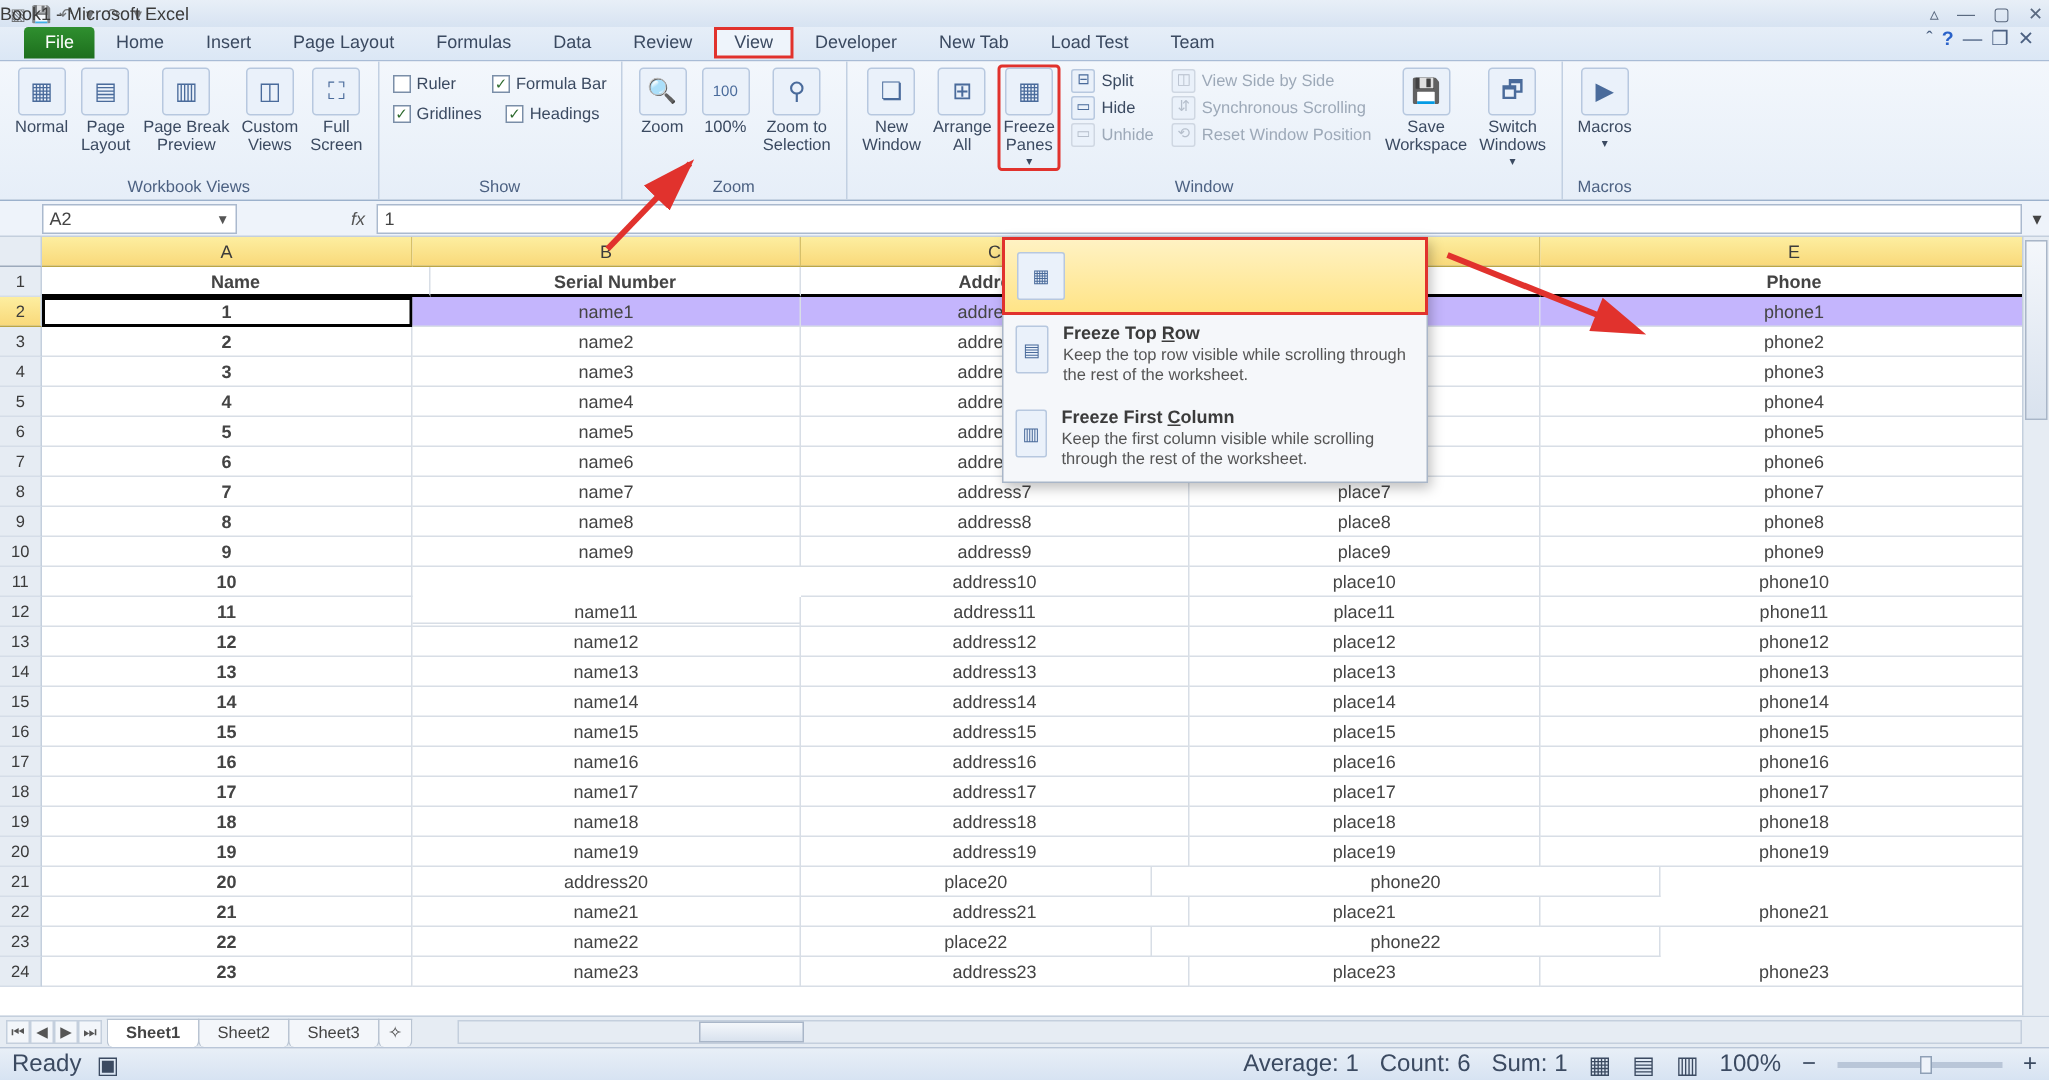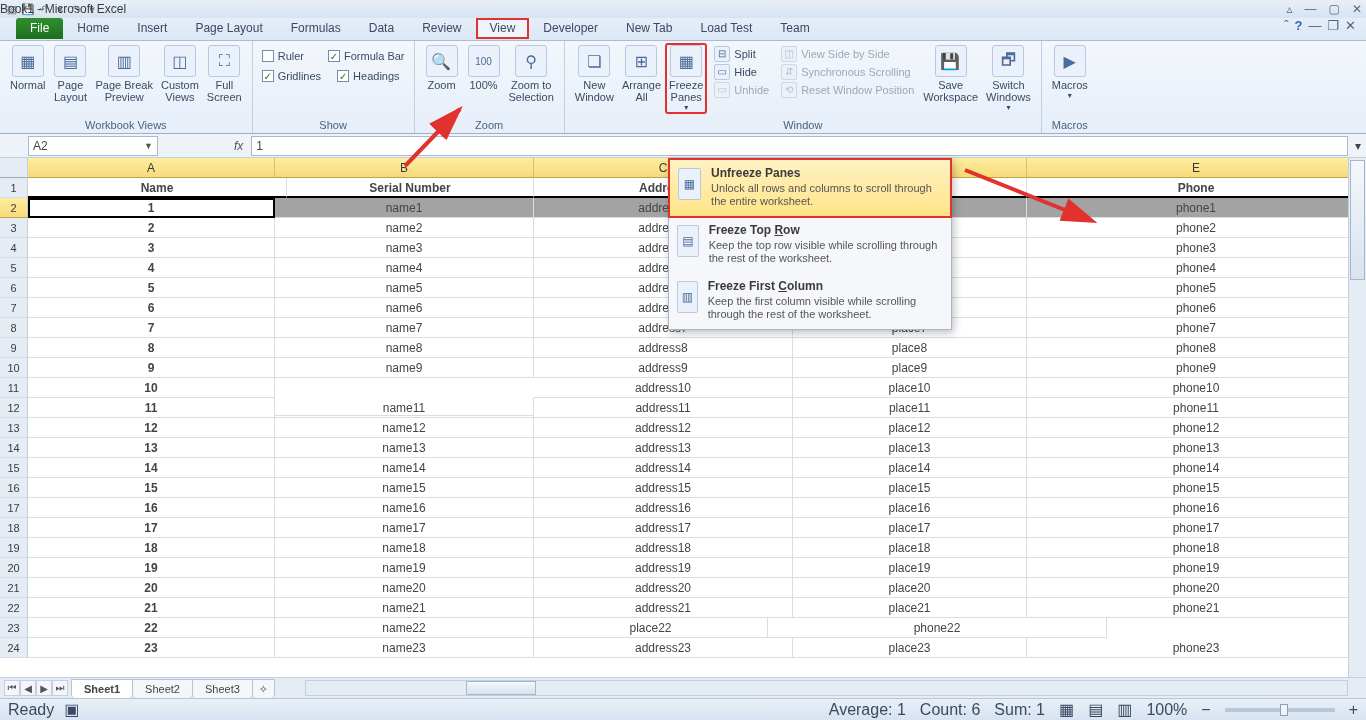--- a/index.html
+++ b/index.html
@@ -35,21 +35,21 @@
   .corner { width:28px; height:20px; background:#e6ecf3; border-right:1px solid #c4cfdd; border-bottom:1px solid #9daabb;}
   .colh { height:20px; background:linear-gradient(#fdeea0,#f9d97a); border-right:1px solid #d6c06a; border-bottom:1px solid #bba646; text-align:center; font-size:12px; line-height:20px; color:#3b3b3b; cursor:pointer;}
   .grid { display:flex; }
   .row-headers { width:28px; }
   .rowh { height:20px; background:#e6ecf3; border-right:1px solid #c4cfdd; border-bottom:1px solid #d5dde8; text-align:center; font-size:11px; line-height:20px; color:#3b3b3b; cursor:pointer;}
   .rowh.sel { background:linear-gradient(#fdeea0,#f9d97a); border-bottom-color:#bba646;}
   .cells { }
   .row { display:flex; height:20px; }
   .cell { border-right:1px solid #d8dee6; border-bottom:1px solid #d8dee6; font-size:12px; line-height:20px; text-align:center; overflow:hidden; white-space:nowrap;}
   .row.header-row .cell { font-weight:bold; border-bottom:2px solid #000;}
-  .row.sel .cell { background:#a3a3a3; }
+  .row.sel .cell { background:#c4b5fd; }
   .cell.active { outline:2px solid #000; outline-offset:-2px; background:#fff !important;}
   .freeze-menu { position:absolute; left:668px; top:0px; width:284px; background:#f5f7fa; border:1px solid #a9b6c8; box-shadow:2px 3px 8px rgba(0,0,0,.25); z-index:50; }
   .freeze-item { display:flex; gap:10px; padding:6px 10px 8px 8px; cursor:pointer;}
   .freeze-item.hl { background:linear-gradient(#fff2c3,#ffe487); border:2px solid #e1322d; margin:-1px;}
   .freeze-item .fic { width:32px; height:32px; background:#eaf1fa; border:1px solid #b7c8df; border-radius:2px; margin-top:2px; display:flex; align-items:center; justify-content:center; color:#4a6b9b;}
   .freeze-item .ftxt .ftitle { font-size:12px; font-weight:bold; color:#3b3b3b;}
   .freeze-item .ftxt .fdesc { font-size:11px; color:#555; line-height:13px; margin-top:2px;}
   .freeze-item .ftxt .ul { text-decoration: underline; }
   .sheet-tabs { height:21px; background:#e6ecf3; display:flex; align-items:center; border-top:1px solid #c4cfdd; }
   .nav-arrows { display:flex; gap:0; padding:0 4px;}
@@ -453,21 +453,20 @@
         </div>
         <div class="row">
           <div class="cell" style="width: 247px; font-weight: bold;">19</div>
           <div class="cell" style="width: 259px;">name19</div>
           <div class="cell" style="width: 259px;">address19</div>
           <div class="cell" style="width: 234px;">place19</div>
           <div class="cell" style="width: 339px;">phone19</div>
         </div>
         <div class="row">
           <div class="cell" style="width: 247px; font-weight: bold;">20</div>
-          <div class="cell" style="width: 259px;">name20</div>
           <div class="cell" style="width: 259px;">address20</div>
           <div class="cell" style="width: 234px;">place20</div>
           <div class="cell" style="width: 339px;">phone20</div>
         </div>
         <div class="row">
           <div class="cell" style="width: 247px; font-weight: bold;">21</div>
           <div class="cell" style="width: 259px;">name21</div>
           <div class="cell" style="width: 259px;">address21</div>
           <div class="cell" style="width: 234px;">place21</div>
           <div class="cell" style="width: 339px;">phone21</div>
@@ -487,24 +486,20 @@
         </div>
       </div>
   </div>
   <div class="vscroll">
       <div class="vthumb"></div>
     </div>
 
   <div class="freeze-menu">
     <div class="freeze-item hl">
       <div class="fic">▦</div>
-      <div class="ftxt">
-          <div class="ftitle">Unfreeze Panes</div>
-          <div class="fdesc">Unlock all rows and columns to scroll through the entire worksheet.</div>
-        </div>
     </div>
     <div class="freeze-item">
       <div class="fic">▤</div>
       <div class="ftxt">
           <div class="ftitle">Freeze Top <span class="ul">R</span>ow</div>
           <div class="fdesc">Keep the top row visible while scrolling through the rest of the worksheet.</div>
         </div>
     </div>
     <div class="freeze-item">
       <div class="fic">▥</div>

